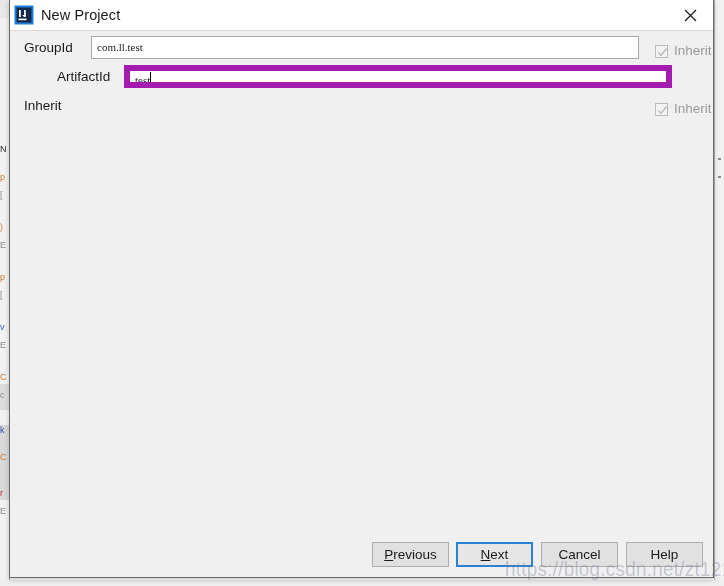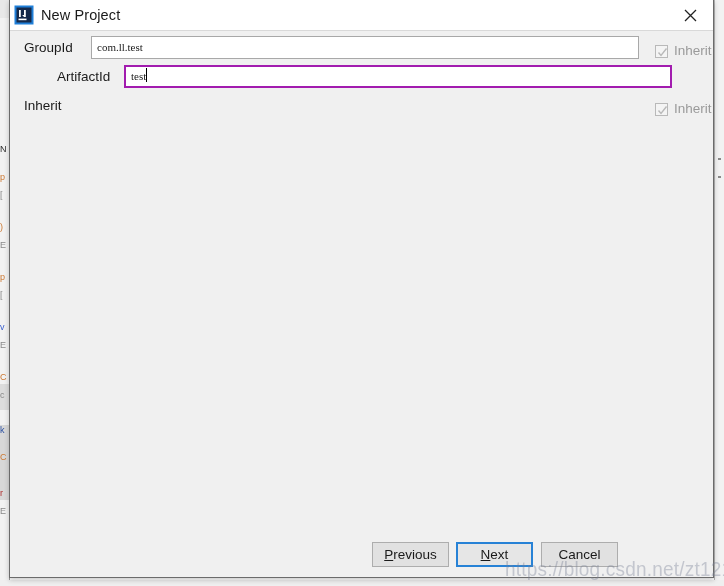--- a/index.html
+++ b/index.html
@@ -156,21 +156,21 @@
     box-sizing: border-box;
     font-size: 11px;
     line-height: 21px;
     padding-left: 5px;
     color: #1a1a1a;
     white-space: nowrap;
     overflow: hidden;
     font-family: Liberation Serif, serif;
   }
   .text-field.focused {
-    border: 2px solid #a21caf;
+    border: 6px solid #a21caf;
     line-height: 19px;
   }
   .caret {
     display: inline-block;
     width: 1px;
     height: 14px;
     background: #000000;
     vertical-align: -2px;
     margin-left: 0px;
   }
@@ -352,17 +352,20 @@
       <span class="mnemonic">P</span>
         <span>revious</span>
     </div>
     <div class="dlg-button default" style="left:446px;">
       <span class="mnemonic">N</span>
         <span>ext</span>
     </div>
     <div class="dlg-button" style="left:531px;">
       <span>Cancel</span>
     </div>
+    <div class="dlg-button" style="left:616px;">
+      <span>Help</span>
+    </div>
   </div>
 
 </div>
 
 <div id="watermark">https://blog.csdn.net/zt12138</div>
 
 </body></html>

